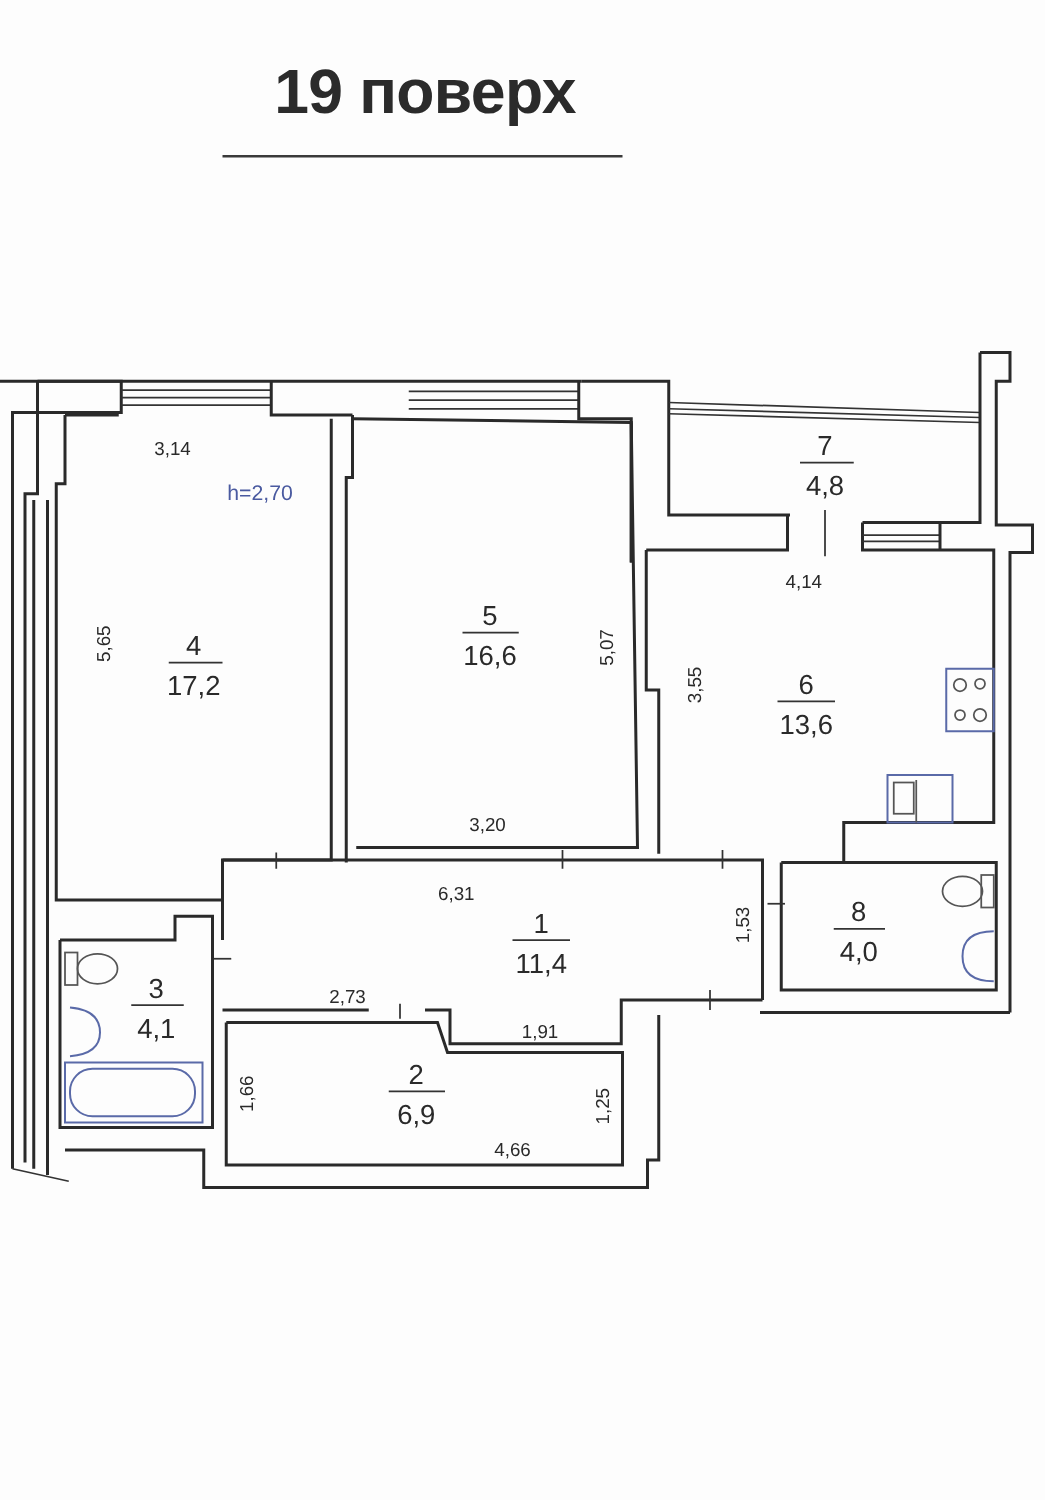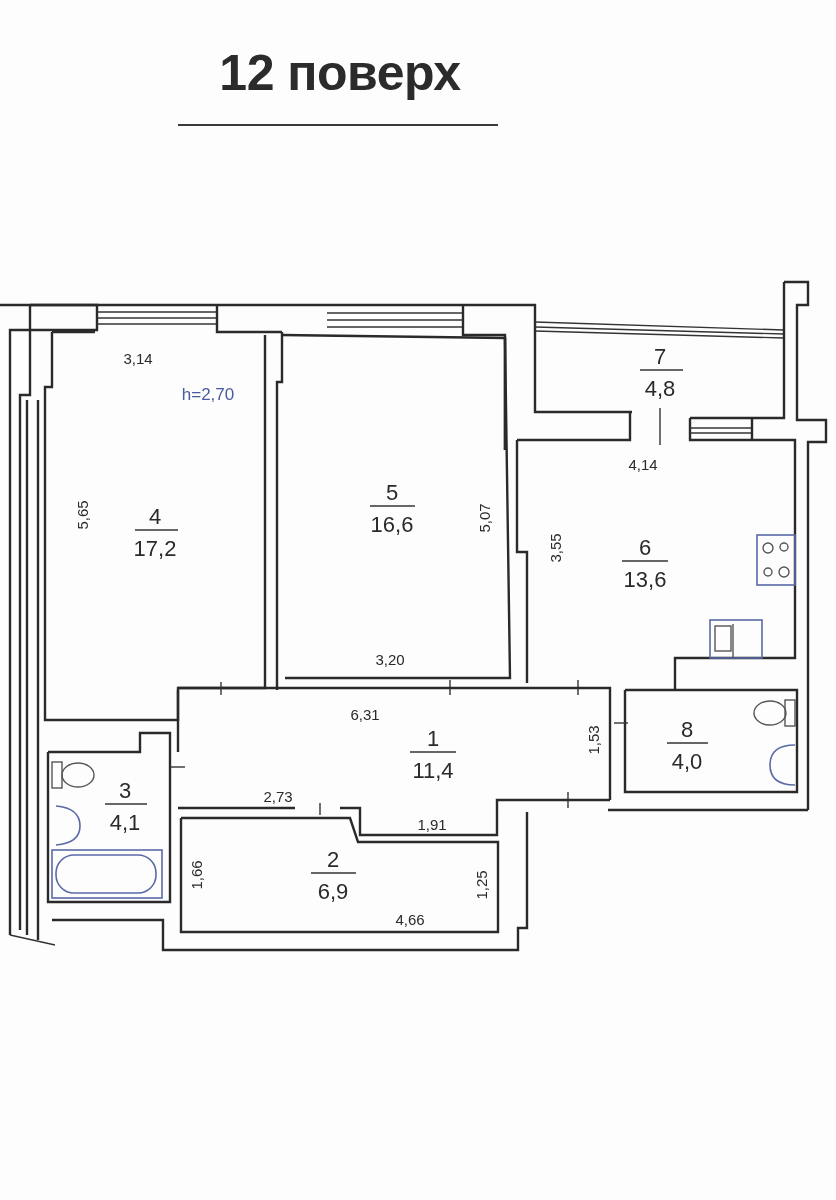--- a/index.html
+++ b/index.html
@@ -13,21 +13,21 @@
   .fixture-g { fill: none; stroke: #555; stroke-width: 1.4; }
   .lbl { font-family: "Liberation Sans", sans-serif; fill: #2a2a2a; }
   .num { font-size: 22px; }
   .area { font-size: 22px; }
   .dim { font-size: 15px; }
   .blue { fill: #4a5aa0; font-size: 17px; }
 </style>
 </head>
 <body>
 
-<div class="title">12 поверх</div>
+<div class="title">19 поверх</div>
 <div class="title-rule"></div>
 
 <svg width="836" height="1200" viewBox="0 0 836 1200">
 
   <g>
 
     <polyline class="wall" points="0,305 97,305 97,330 10,330 10,935"></polyline>
     <polyline class="wall" points="30,305 30,395 20,395 20,930"></polyline>
     <polyline class="wall" points="27,400 27,935"></polyline>
     <polyline class="wall" points="38,400 38,940"></polyline>

